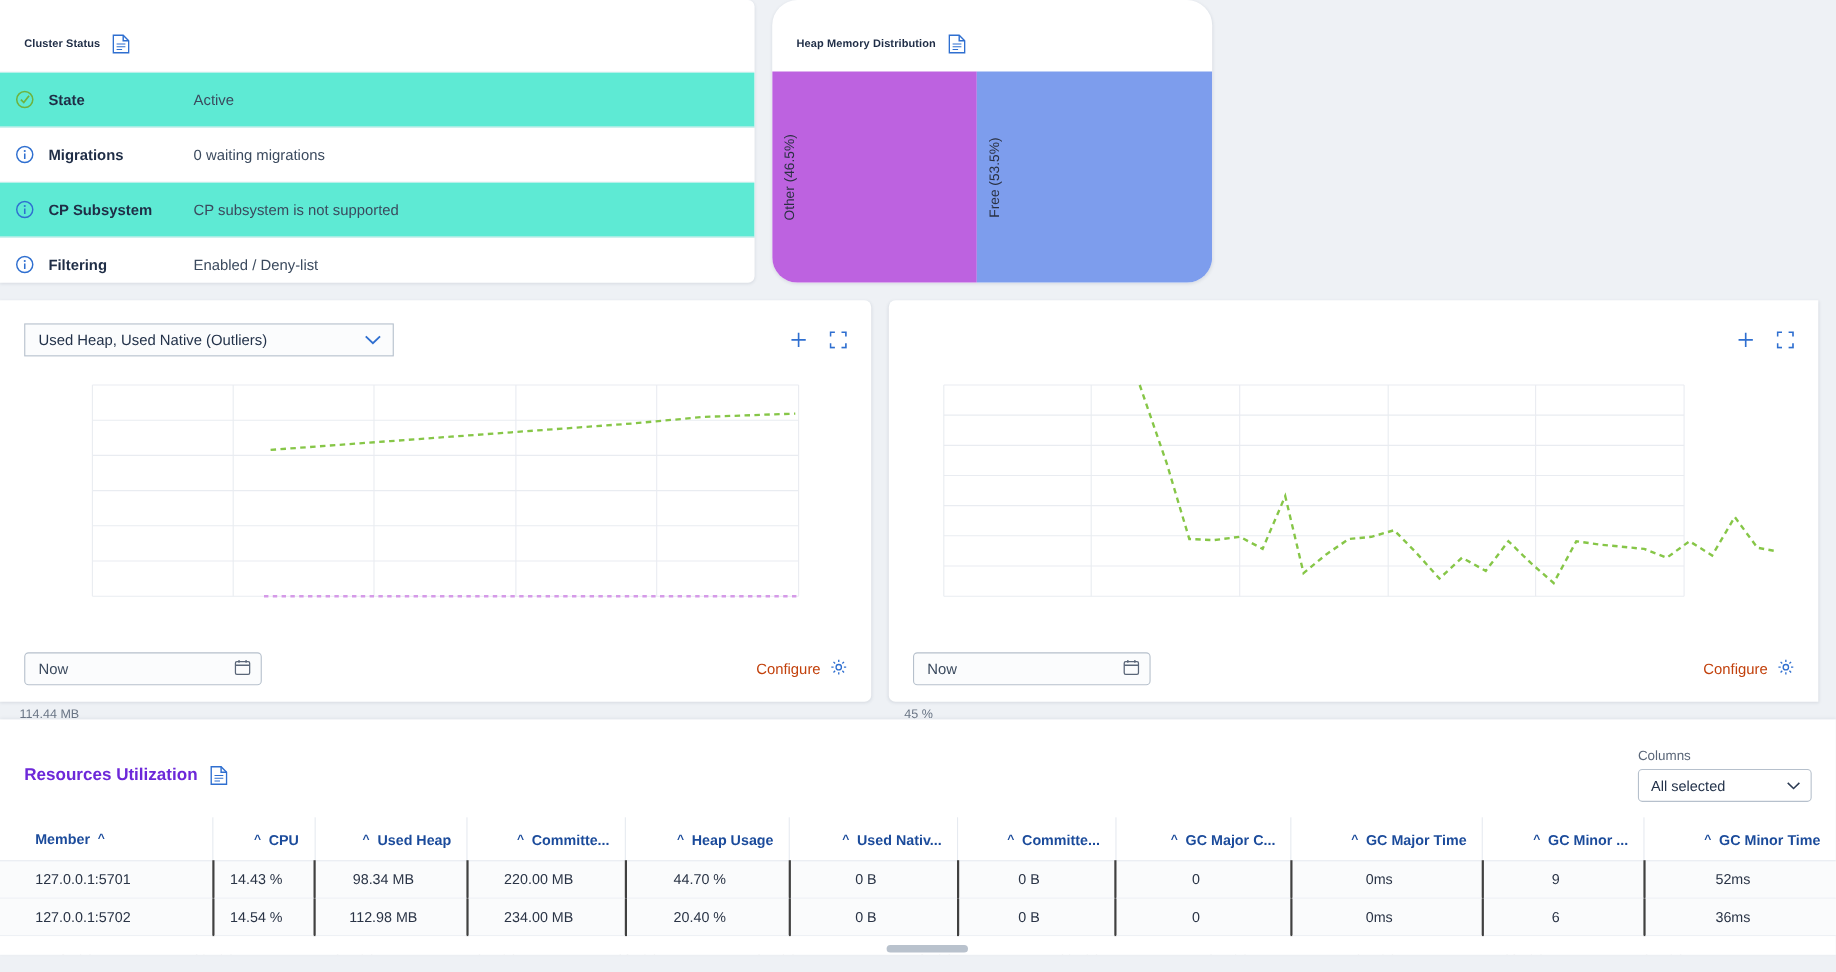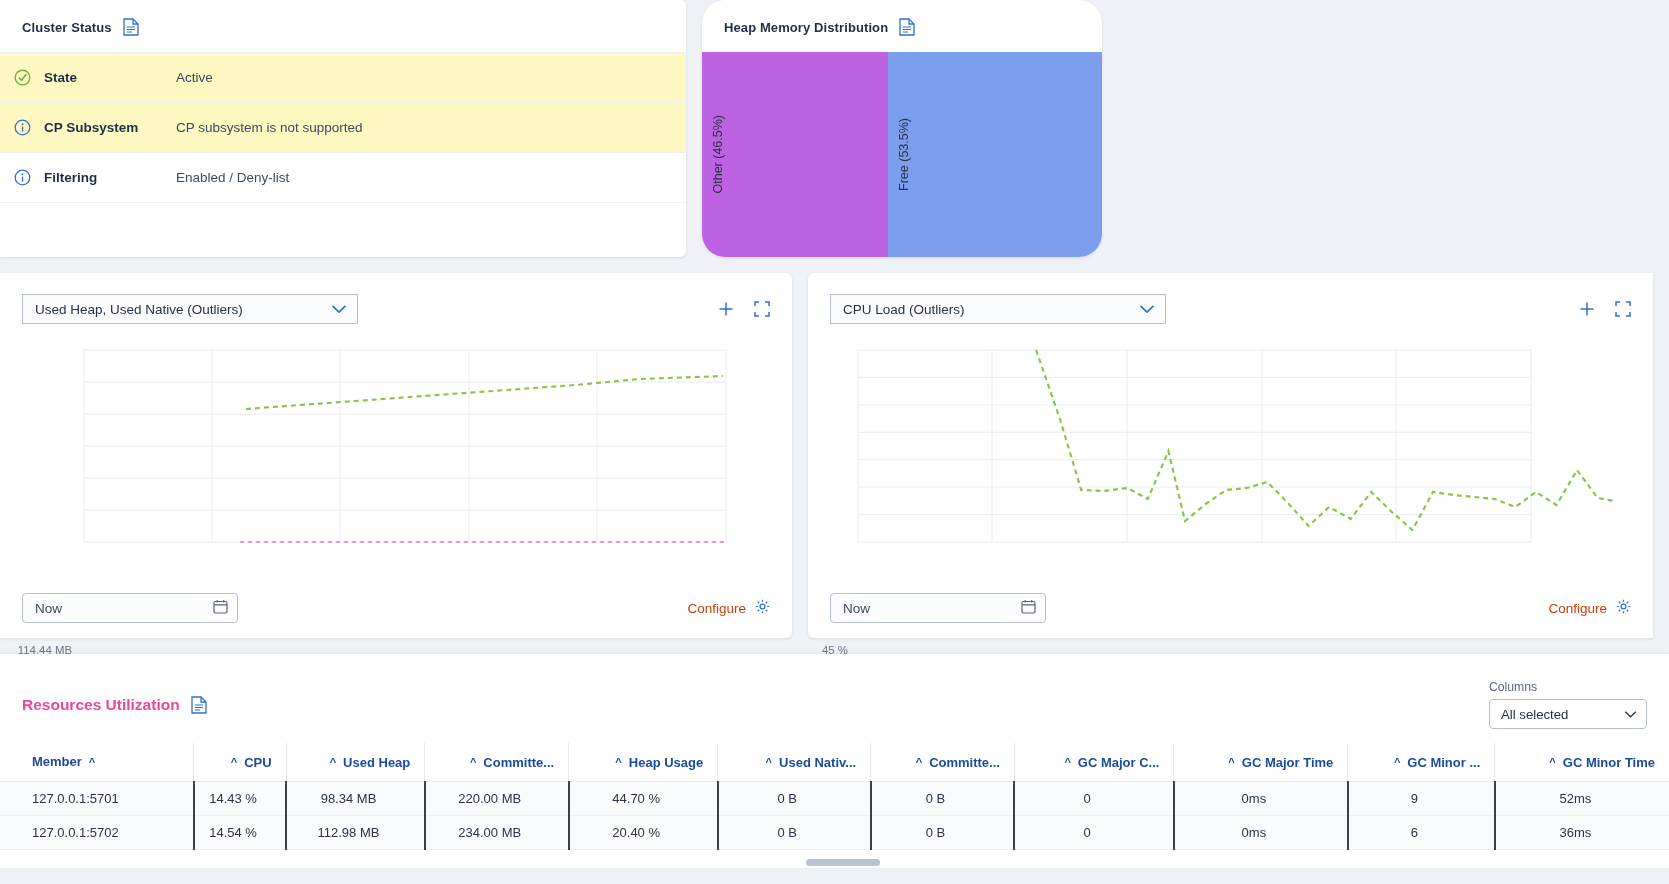--- a/index.html
+++ b/index.html
@@ -27,35 +27,35 @@
   }
   .cluster-card {
     width: 686px;
     border-radius: 0 6px 6px 0;
     margin-left: 0;
     height: 257px;
     overflow: hidden;
   }
   .card-title {
     display: flex; align-items: center; gap: 11px;
-    font-size: 13px; font-weight: 700; color: #1f2d46;
-    padding: 18px 0 16px 22px;
+    font-size: 10px; font-weight: 700; color: #1f2d46;
+    padding: 31px 0 16px 22px;
     letter-spacing: .1px;
   }
   .doc-icon { display: inline-flex; }
 
   .status-list { border-top: 1px solid #edf0f4; }
   .status-row {
     display: flex; align-items: center;
     height: 50px;
     padding-left: 14px;
     border-bottom: 1px solid #edf0f4;
     font-size: 13.5px;
   }
-  .status-row.alt { background: #fef9c3; }
+  .status-row.alt { background: #5eead4; }
   .status-row .ico { width: 30px; display: flex; align-items: center; }
   .status-row .lbl { font-weight: 700; color: #1f2d46; width: 132px; }
   .status-row .val { color: #3b4a5e; }
 
   .treemap-card {
     flex: 0 0 auto;
     height: 257px;
     overflow: hidden;
     display: flex; flex-direction: column;
   }
@@ -157,21 +157,21 @@
     height: 214px;
     box-shadow: 0 -1px 3px rgba(20,40,70,.06);
     position: relative;
   }
   .tbl-head-row {
     display: flex; align-items: center;
     padding: 26px 22px 0 22px;
   }
   .tbl-title {
     display: flex; align-items: center; gap: 11px;
-    font-size: 15.5px; font-weight: 700; color: #ec4899;
+    font-size: 15.5px; font-weight: 700; color: #6d28d9;
   }
   .cols-box { margin-left: auto; width: 158px; }
   .cols-label { font-size: 12.2px; color: #5a6678; margin-bottom: 5px; }
   .cols-select {
     height: 30px; border: 1px solid #b6c0cc; border-radius: 4px;
     background: #fff;
     display: flex; align-items: center; justify-content: space-between;
     padding: 0 9px 0 11px; font-size: 13.2px; color: #23324a;
     cursor: pointer;
   }
@@ -230,20 +230,31 @@
           <span class="ico">
             <svg width="17" height="17" viewBox="0 0 17 17">
                 <circle cx="8.5" cy="8.5" r="7.3" fill="none" stroke="#6db33f" stroke-width="1.4"></circle>
                 <path d="M5 8.6l2.6 2.6L12.4 5" fill="none" stroke="#6db33f" stroke-width="1.6"></path>
               </svg>
           </span>
           <span class="lbl">State</span>
           <span class="val">Active</span>
         </div>
 
+        <div class="status-row">
+          <span class="ico">
+            <svg width="17" height="17" viewBox="0 0 17 17">
+                <circle cx="8.5" cy="8.5" r="7.3" fill="none" stroke="#2f6fd0" stroke-width="1.3"></circle>
+                <circle cx="8.5" cy="5.2" r=".95" fill="#2f6fd0"></circle>
+                <path d="M8.5 7.6v5" stroke="#2f6fd0" stroke-width="1.4"></path>
+              </svg>
+          </span>
+          <span class="lbl">Migrations</span>
+          <span class="val">0 waiting migrations</span>
+        </div>
 
         <div class="status-row alt">
           <span class="ico">
             <svg width="17" height="17" viewBox="0 0 17 17">
                 <circle cx="8.5" cy="8.5" r="7.3" fill="none" stroke="#2f6fd0" stroke-width="1.3"></circle>
                 <circle cx="8.5" cy="5.2" r=".95" fill="#2f6fd0"></circle>
                 <path d="M8.5 7.6v5" stroke="#2f6fd0" stroke-width="1.4"></path>
               </svg>
           </span>
           <span class="lbl">CP Subsystem</span>
@@ -374,28 +385,20 @@
                 <circle cx="8" cy="8" r="2.6" fill="none" stroke="#2f6fd0" stroke-width="1.3"></circle>
                 <path d="M8 .8v2.2M8 13v2.2M.8 8h2.2M13 8h2.2M2.9 2.9l1.6 1.6M11.5 11.5l1.6 1.6M13.1 2.9l-1.6 1.6M4.5 11.5l-1.6 1.6" stroke="#2f6fd0" stroke-width="1.3"></path>
               </svg>
           </span>
         </div>
       </div>
     </div>
 
     <div class="chart-card chart-right">
       <div class="chart-head">
-        <div class="select sel-right">
-          <span>CPU Load (Outliers)</span>
-          <span class="chev">
-            <svg width="16" height="10" viewBox="0 0 16 10">
-                <path d="M1.5 1.8L8 8 14.5 1.8" fill="none" stroke="#2f6fd0" stroke-width="1.7"></path>
-              </svg>
-          </span>
-        </div>
         <div class="head-actions">
           <span class="icon-btn">
             <svg width="16" height="16" viewBox="0 0 16 16">
                 <path d="M8 1.5v13M1.5 8h13" stroke="#2f6fd0" stroke-width="1.5"></path>
               </svg>
           </span>
           <span class="icon-btn">
             <svg width="16" height="16" viewBox="0 0 16 16">
                 <path d="M1 5V1h4M11 1h4v4M15 11v4h-4M5 15H1v-4" fill="none" stroke="#2f6fd0" stroke-width="1.5"></path>
               </svg>

